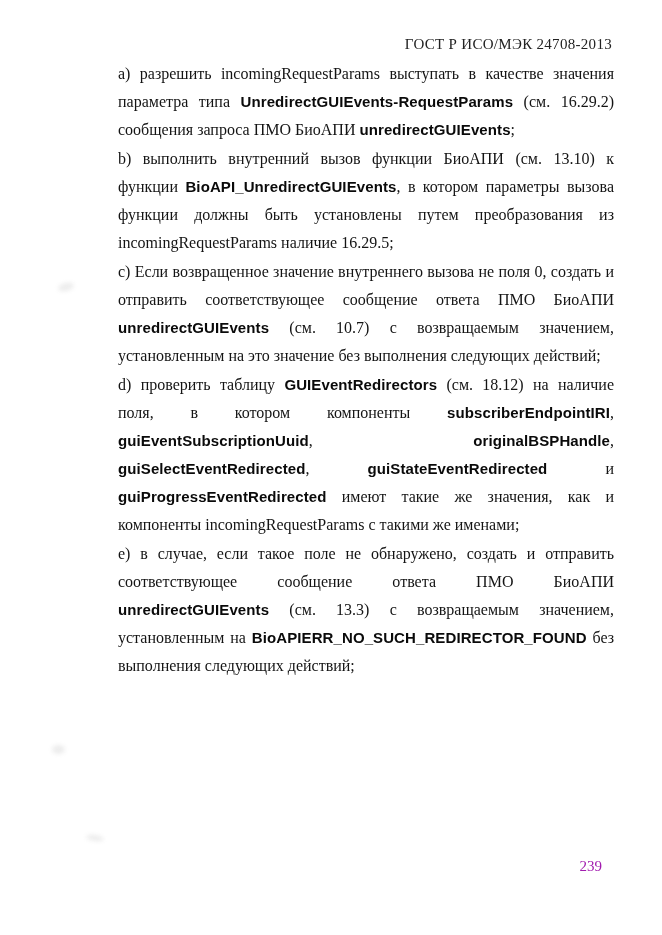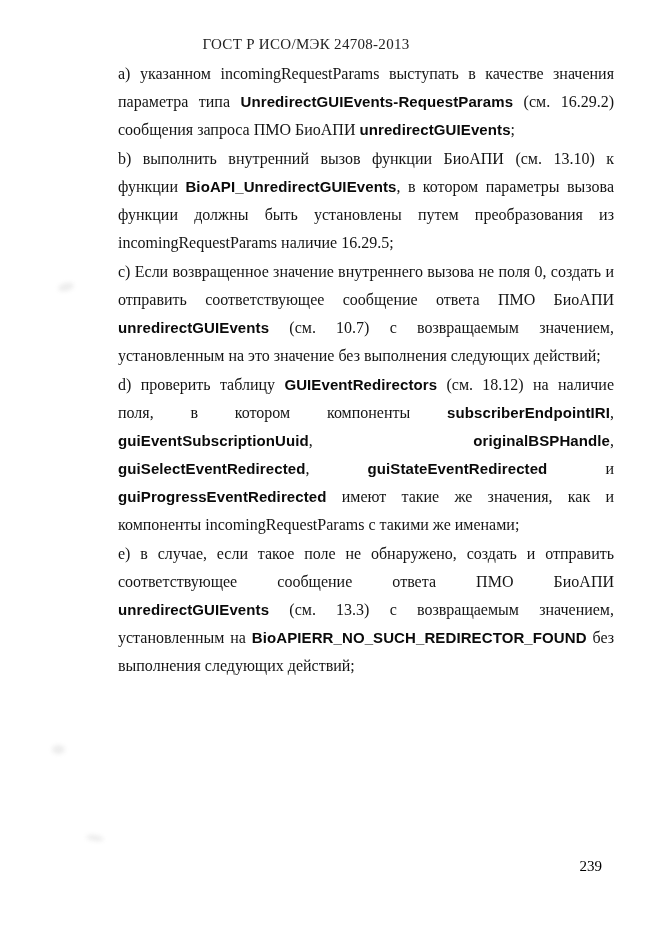--- a/index.html
+++ b/index.html
@@ -14,21 +14,21 @@
     background: #ffffff;
     font-family: "Liberation Serif", serif;
     color: #1b1b1b;
     overflow: hidden;
   }
   .header {
     position: absolute;
     top: 36px;
     left: 0;
     right: 50px;
-    text-align: center;
+    text-align: right;
     font-size: 15px;
     letter-spacing: 0.3px;
     color: #222;
   }
   .content {
     position: absolute;
     top: 60px;
     left: 80px;
     width: 534px;
     font-size: 16px;
@@ -52,41 +52,41 @@
     font-weight: 700;
     font-size: 15px;
     letter-spacing: 0.1px;
     color: #0a0a0a;
   }
   .page-number {
     position: absolute;
     top: 858px;
     right: 60px;
     font-size: 15px;
-    color: #000000;
+    color: #a21caf;
   }
   .smudge {
     position: absolute;
     background: #9a9a9a;
     opacity: 0.18;
     border-radius: 50%;
     filter: blur(2px);
   }
   .smudge-1 { left: 58px; top: 283px; width: 16px; height: 8px; transform: rotate(-15deg); }
   .smudge-2 { left: 52px; top: 745px; width: 13px; height: 9px; }
   .smudge-3 { left: 86px; top: 835px; width: 18px; height: 6px; transform: rotate(8deg); }
 </style>
 </head>
 <body>
 
 <div class="page">
   <div class="header">ГОСТ Р ИСО/МЭК 24708-2013</div>
 
   <div class="content">
-      <div class="item"><span class="run-n">a) указанном </span><span class="run-i">incomingRequestParams</span><span class="run-n"> выступать в качестве значения параметра типа </span><span class="run-b">UnredirectGUIEvents-RequestParams</span><span class="run-n"> (см. 16.29.2) сообщения запроса ПМО БиоАПИ </span><span class="run-b">unredirectGUIEvents</span><span class="run-n">;</span></div>
+      <div class="item"><span class="run-n">a) разрешить </span><span class="run-i">incomingRequestParams</span><span class="run-n"> выступать в качестве значения параметра типа </span><span class="run-b">UnredirectGUIEvents-RequestParams</span><span class="run-n"> (см. 16.29.2) сообщения запроса ПМО БиоАПИ </span><span class="run-b">unredirectGUIEvents</span><span class="run-n">;</span></div>
       <div class="item"><span class="run-n">b) выполнить внутренний вызов функции БиоАПИ (см. 13.10) к функции </span><span class="run-b">BioAPI_UnredirectGUIEvents</span><span class="run-n">, в котором параметры вызова функции должны быть установлены путем преобразования из </span><span class="run-i">incomingRequestParams</span><span class="run-n"> наличие 16.29.5;</span></div>
       <div class="item"><span class="run-n">c) Если возвращенное значение внутреннего вызова не поля 0, создать и отправить соответствующее сообщение ответа ПМО БиоАПИ </span><span class="run-b">unredirectGUIEvents</span><span class="run-n"> (см. 10.7) с возвращаемым значением, установленным на это значение без выполнения следующих действий;</span></div>
       <div class="item"><span class="run-n">d) проверить таблицу </span><span class="run-b">GUIEventRedirectors</span><span class="run-n"> (см. 18.12) на наличие поля, в котором компоненты </span><span class="run-b">subscriberEndpointIRI</span><span class="run-n">, </span><span class="run-b">guiEventSubscriptionUuid</span><span class="run-n">, </span><span class="run-b">originalBSPHandle</span><span class="run-n">, </span><span class="run-b">guiSelectEventRedirected</span><span class="run-n">, </span><span class="run-b">guiStateEventRedirected</span><span class="run-n"> и </span><span class="run-b">guiProgressEventRedirected</span><span class="run-n"> имеют такие же значения, как и компоненты </span><span class="run-i">incomingRequestParams</span><span class="run-n"> с такими же именами;</span></div>
       <div class="item"><span class="run-n">e) в случае, если такое поле не обнаружено, создать и отправить соответствующее сообщение ответа ПМО БиоАПИ </span><span class="run-b">unredirectGUIEvents</span><span class="run-n"> (см. 13.3) с возвращаемым значением, установленным на </span><span class="run-b">BioAPIERR_NO_SUCH_REDIRECTOR_FOUND</span><span class="run-n"> без выполнения следующих действий;</span></div>
     </div>
 
   <div class="smudge smudge-1"></div>
   <div class="smudge smudge-2"></div>
   <div class="smudge smudge-3"></div>
 

